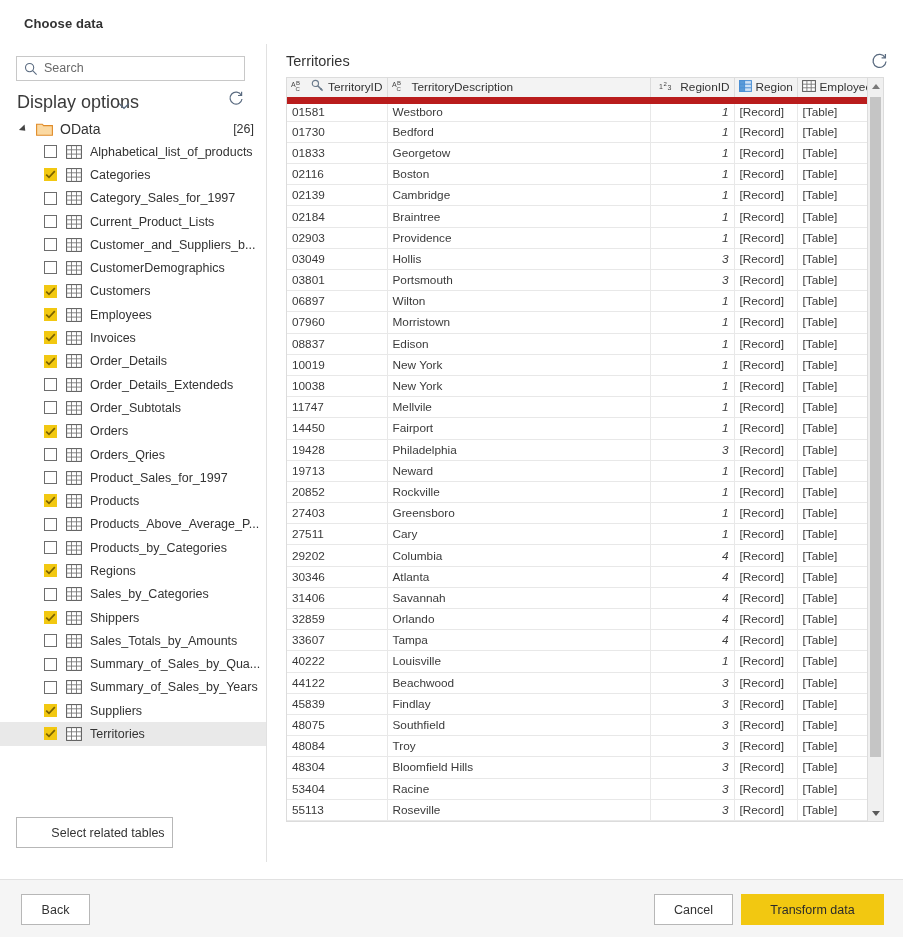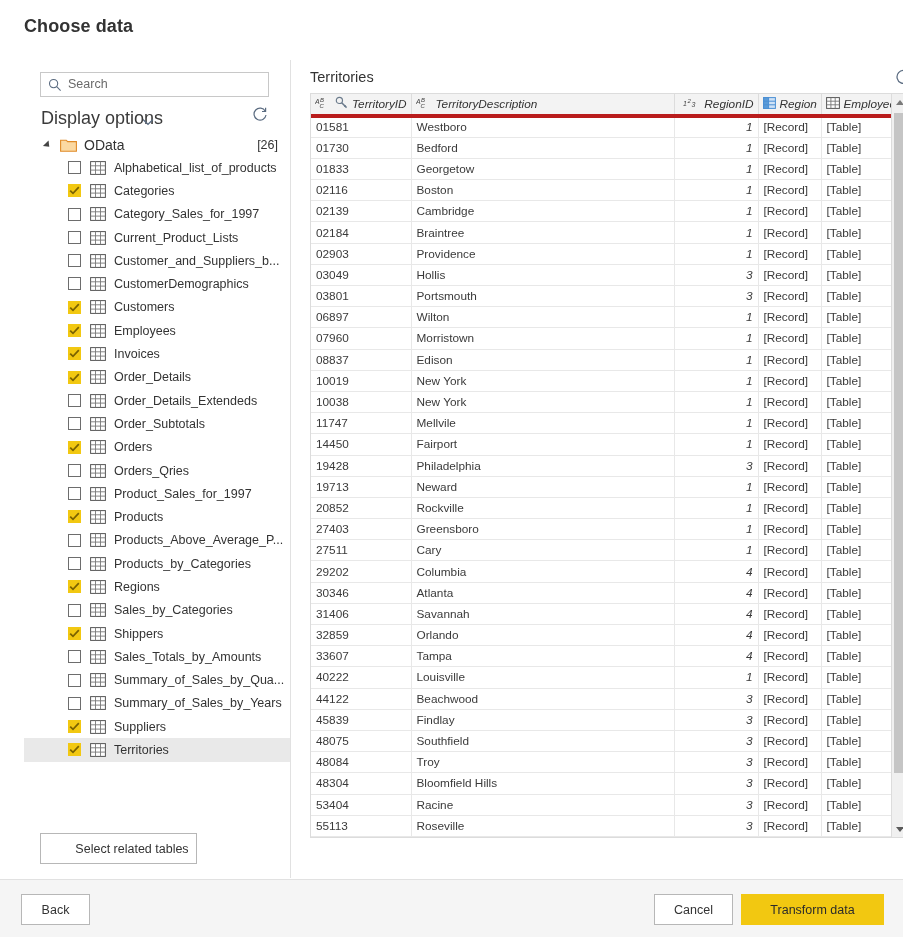--- a/index.html
+++ b/index.html
@@ -14,31 +14,31 @@
   #app {
     position: relative;
     width: 903px; height: 937px;
     background: #ffffff;
   }
 
   
   .dlg-title {
     position: absolute;
     left: 24px; top: 16px;
-    font-size: 18px;
+    font-size: 13px;
     font-weight: 600;
     color: #333333;
     letter-spacing: .1px;
   }
 
   
   .body-area {
     position: absolute;
-    left: 0; top: 60px;
-    width: 791px; height: 818px; margin-left: 24px;
+    left: 0; top: 44px;
+    width: 791px; height: 818px;
   }
   .left-pane {
     position: absolute;
     left: 0; top: 0;
     width: 267px; height: 818px;
     border-right: 1px solid #e1e1e1;
   }
   .right-pane {
     position: absolute;
     left: 268px; top: 0;
@@ -168,28 +168,27 @@
   table.grid {
     border-collapse: collapse;
     table-layout: fixed;
     width: 581px;
     font-size: 11.8px;
   }
   table.grid th {
     height: 22px;
     background: #f3f3f3;
     border-right: 1px solid #dcdcdc;
-    border-bottom: 4px solid #b91c1c;
+    border-bottom: 7px solid #b91c1c;
     font-weight: normal;
     color: #333;
     padding: 0 4px;
     text-align: left;
     vertical-align: middle;
     white-space: nowrap;
-    font-style: italic;
   }
   table.grid th .hcell { display: flex; align-items: center; }
   table.grid th .hcell.right { justify-content: flex-end; }
   .type-ico { flex: 0 0 auto; margin-right: 4px; }
   .hlabel { font-size: 11.8px; }
 
   table.grid td {
     height: 21.2px;
     border-right: 1px solid #e8e8e8;
     border-bottom: 1px solid #e8e8e8;

